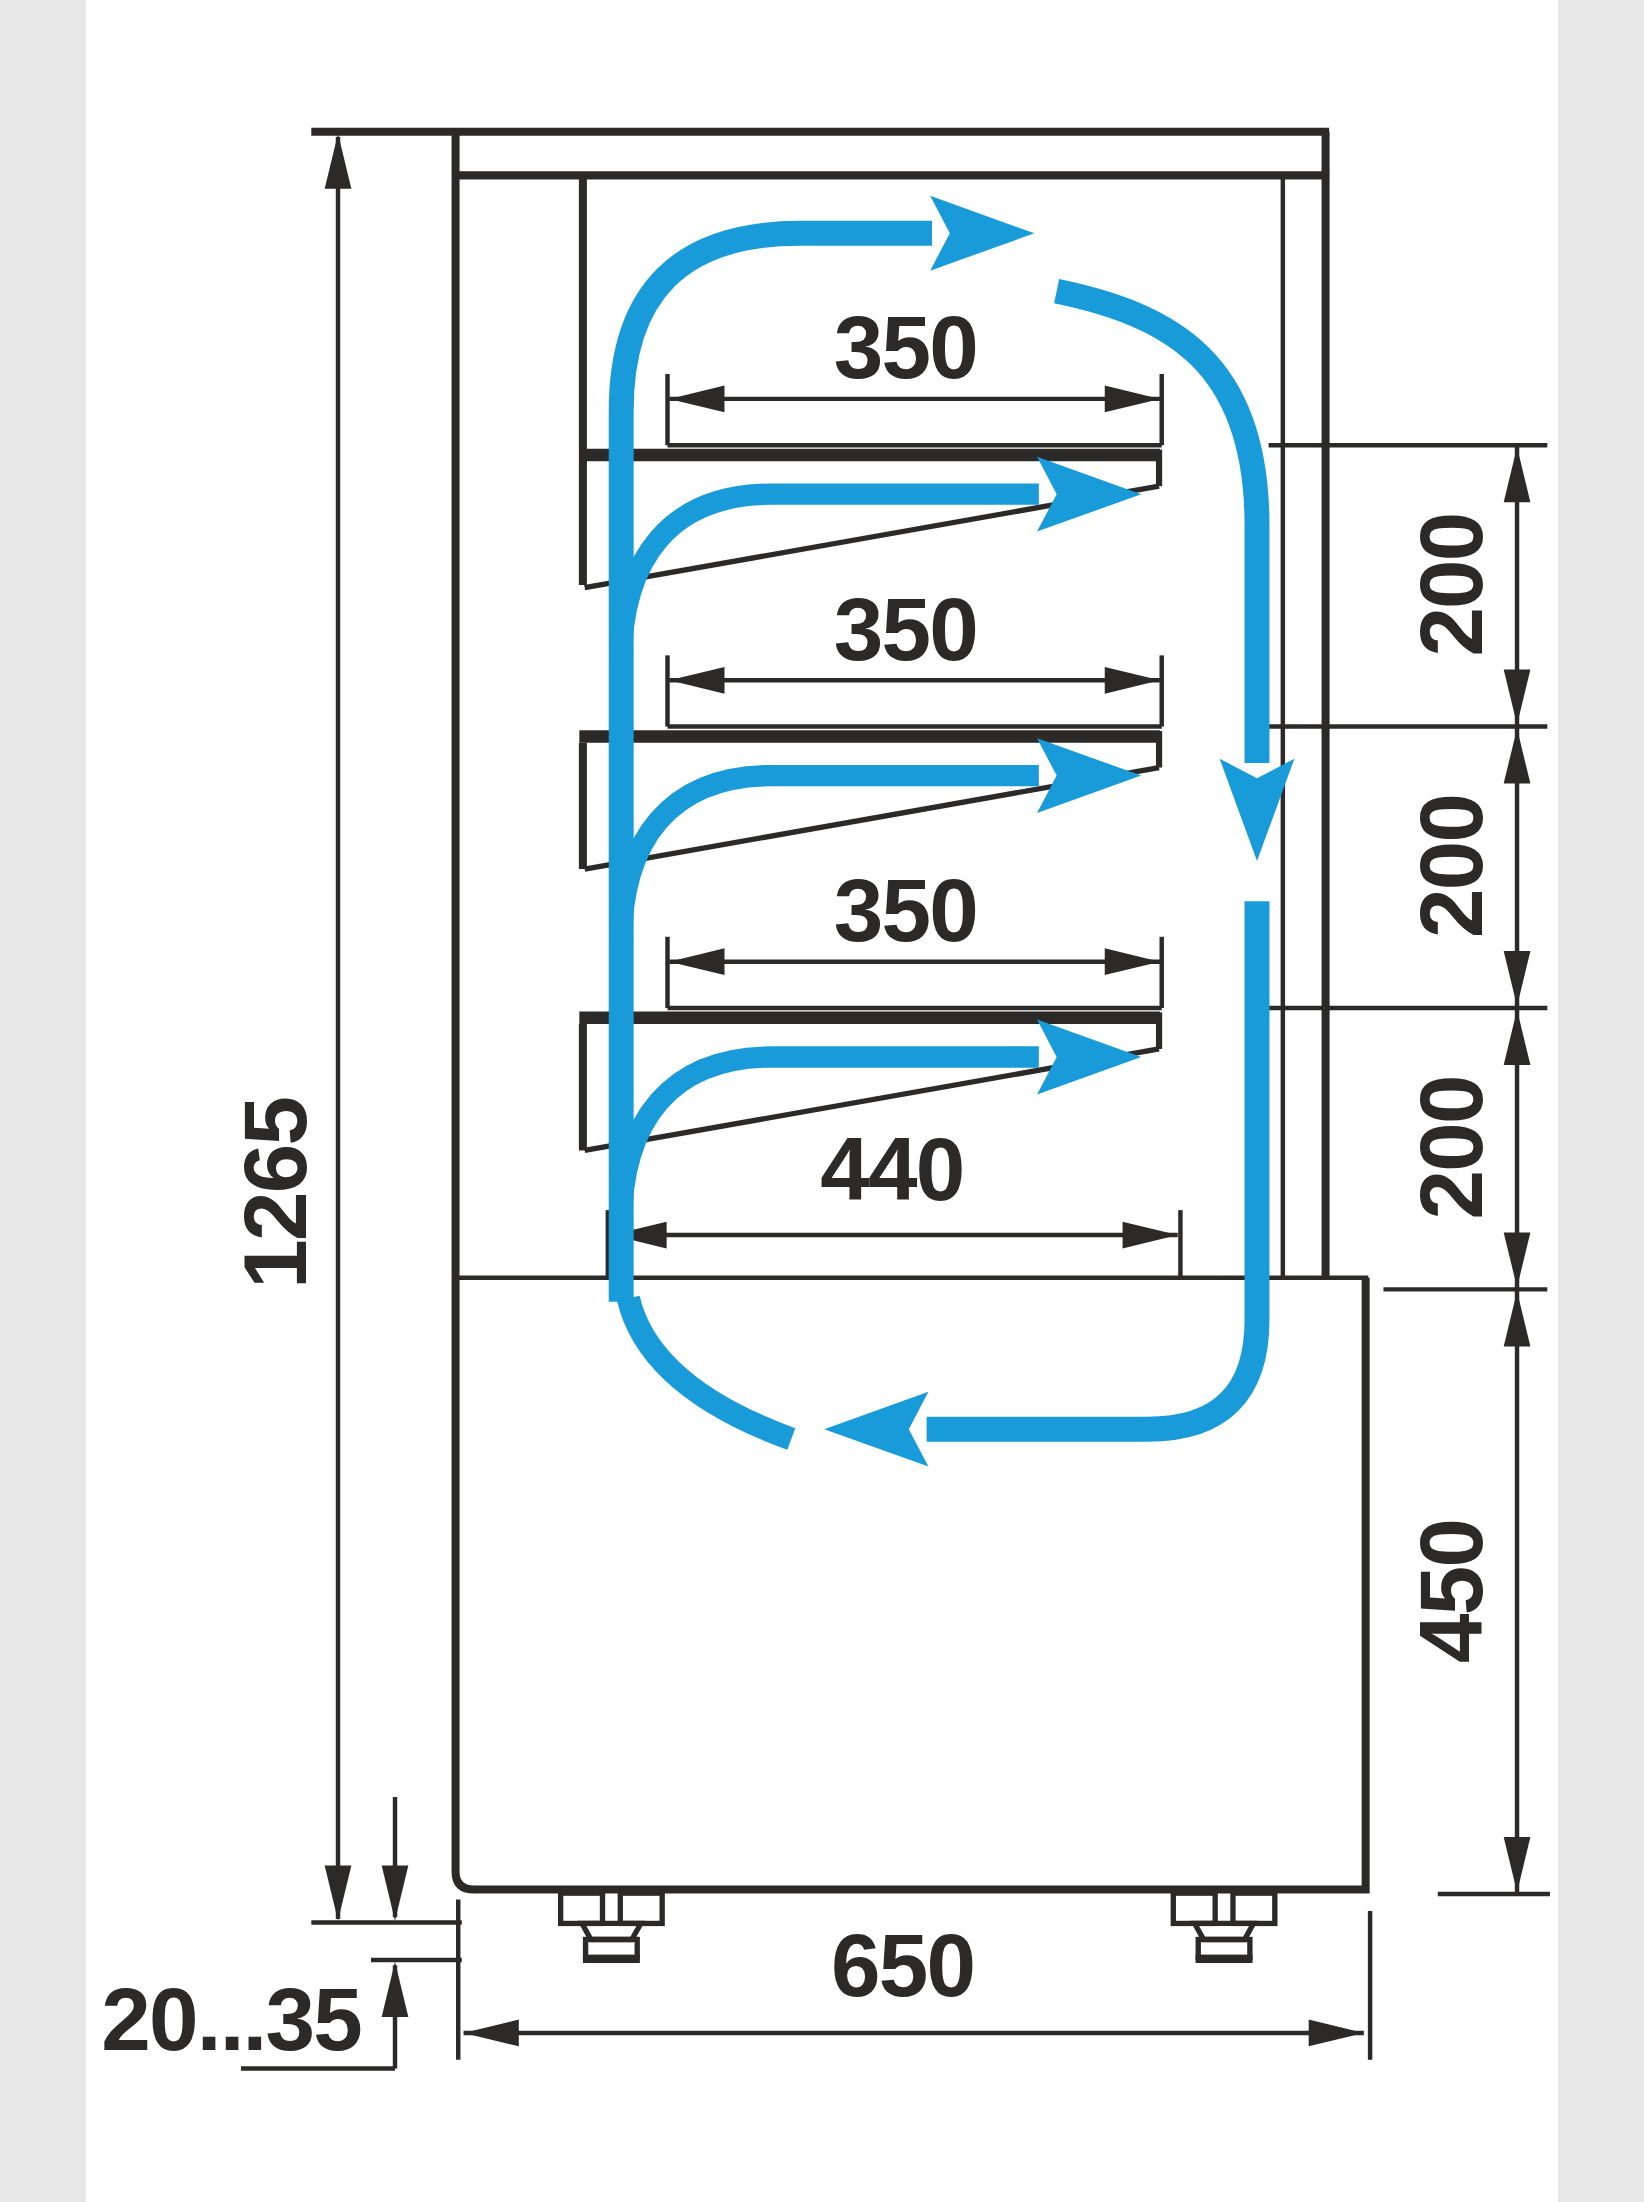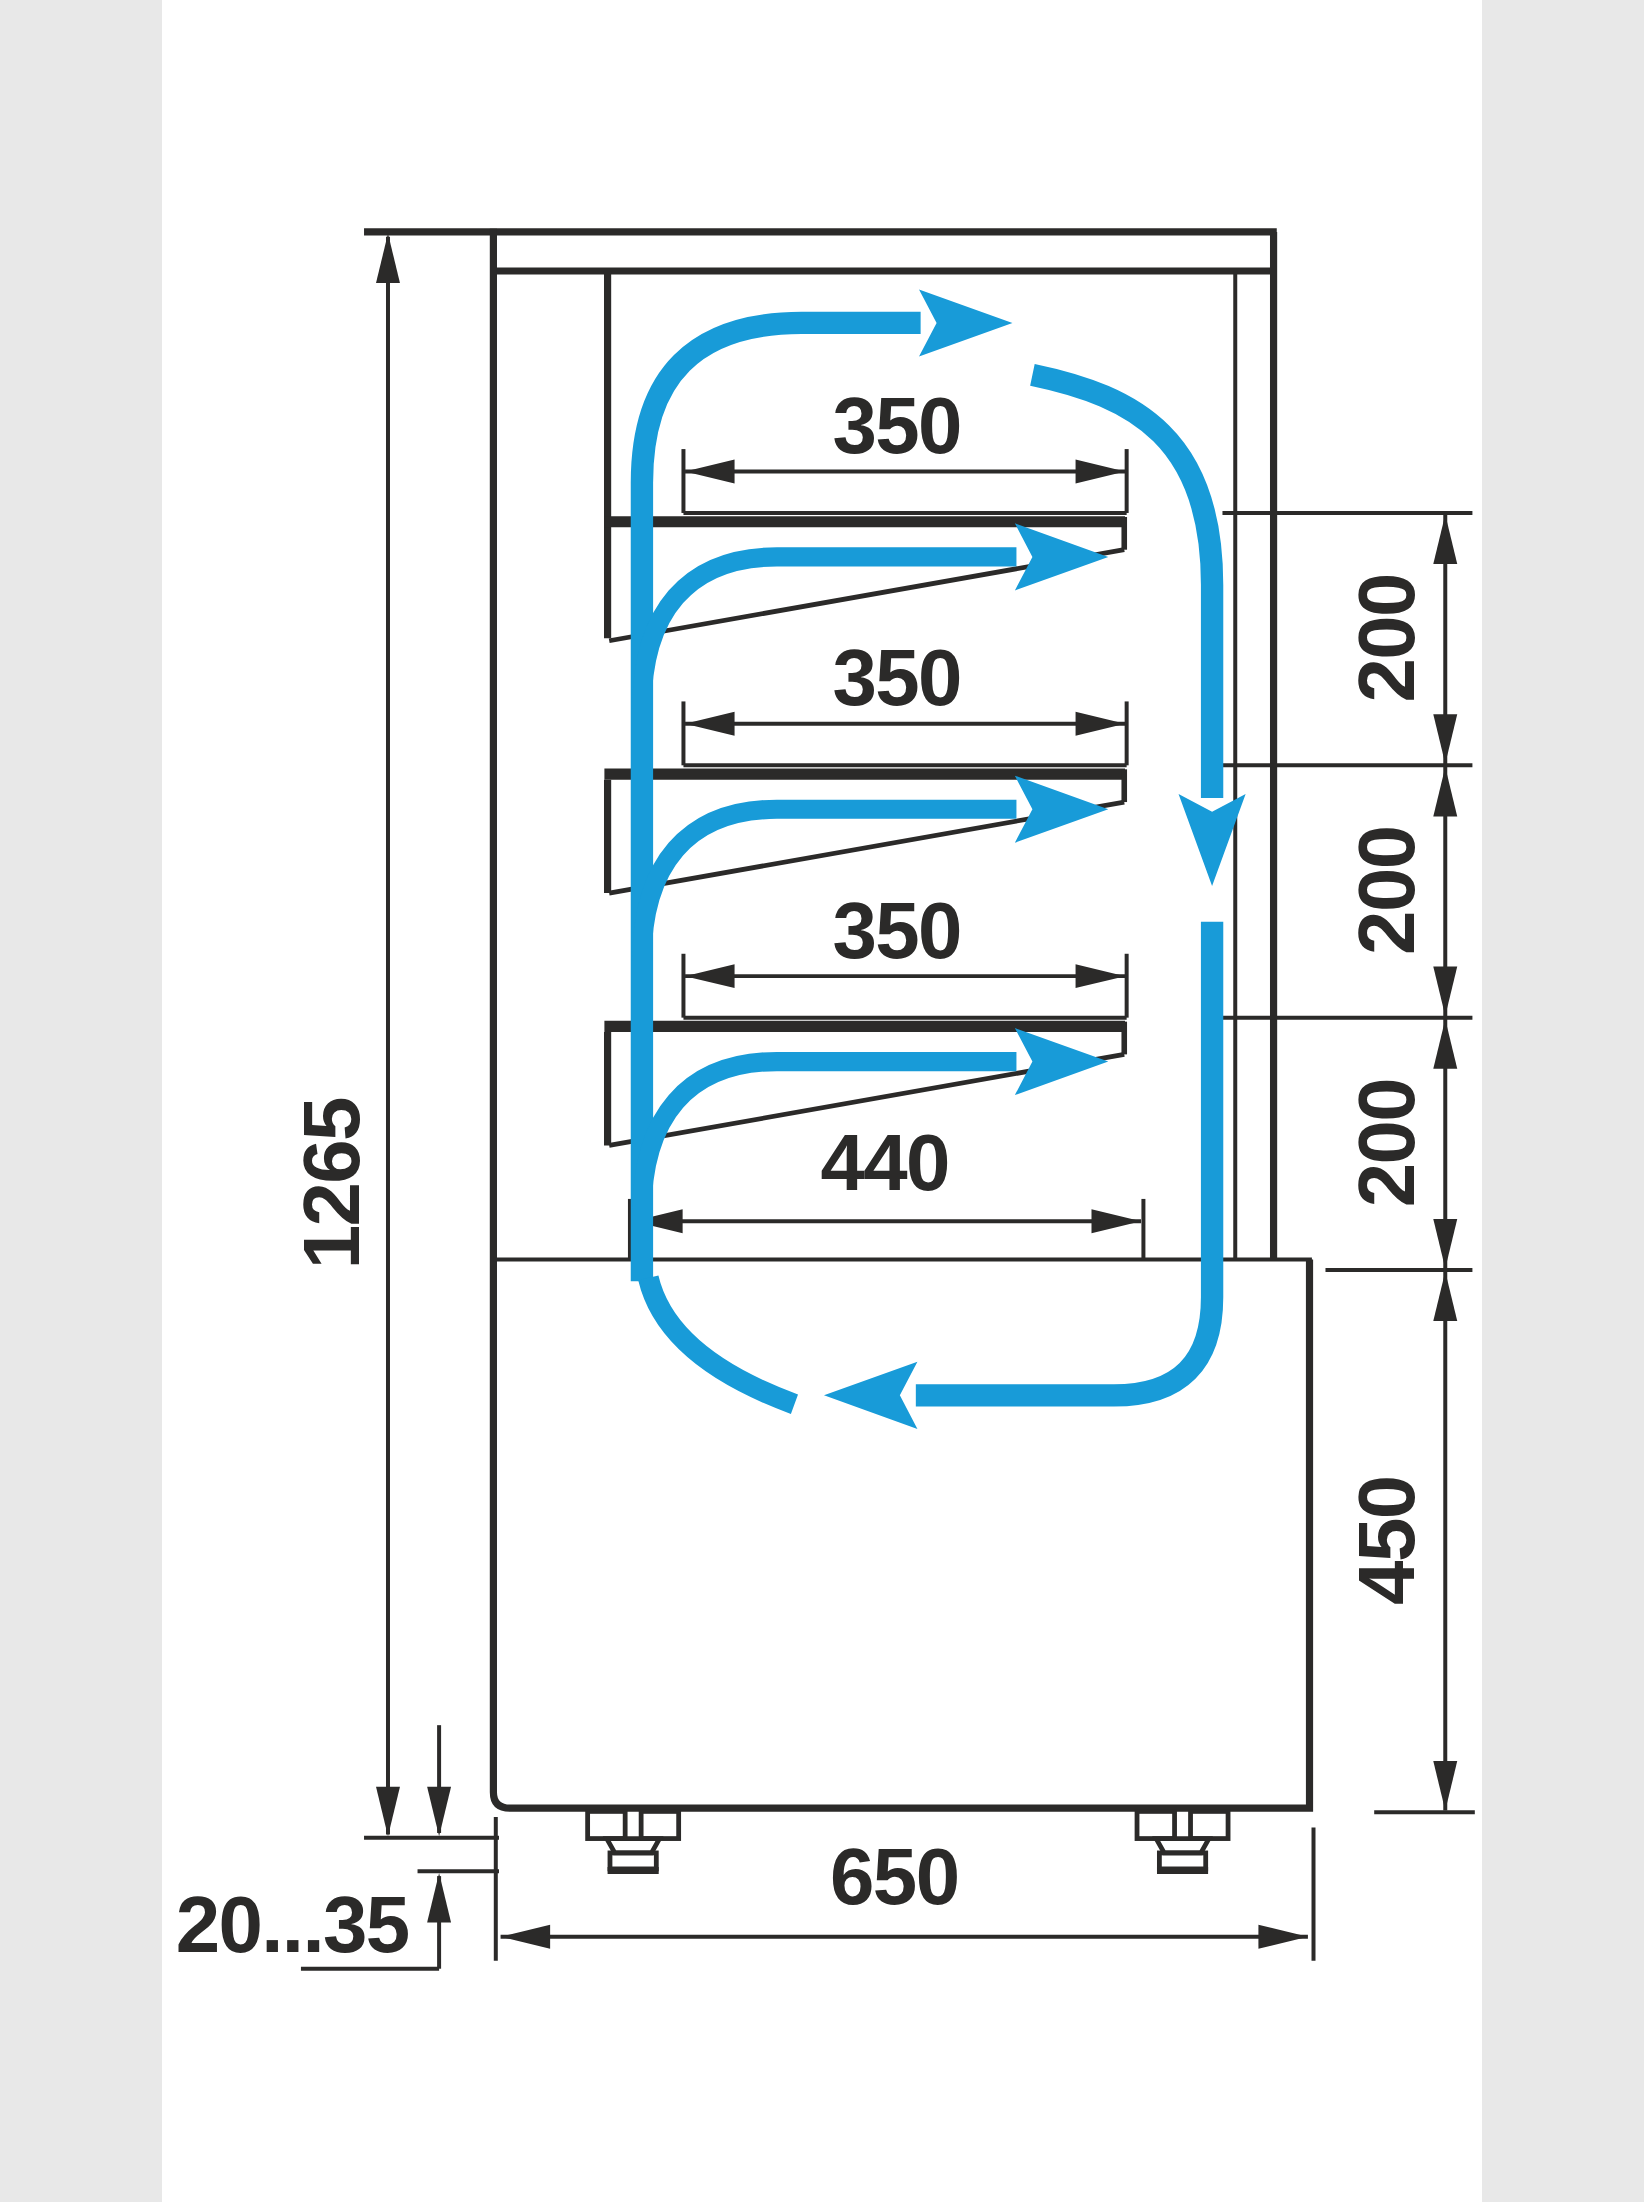--- a/index.html
+++ b/index.html
@@ -1,17 +1,17 @@
 <!DOCTYPE html>
 <html><head>
 <meta charset="utf-8">
 <style>
   html,body{margin:0;padding:0;background:#e8e8e8;}
   .canvas{
-    width:1320px;height:2203px;background:#ffffff;position:relative;margin:0 auto;
+    width:1472px;height:2203px;background:#ffffff;position:relative;margin:0 auto;
     font-family:"Liberation Sans", sans-serif;
   }
   svg{display:block;width:100%;height:100%;}
   text{
     font-family:"Liberation Sans","DejaVu Sans",sans-serif;
     font-weight:bold;
     letter-spacing:-2px;
   }
 </style>
 </head>

